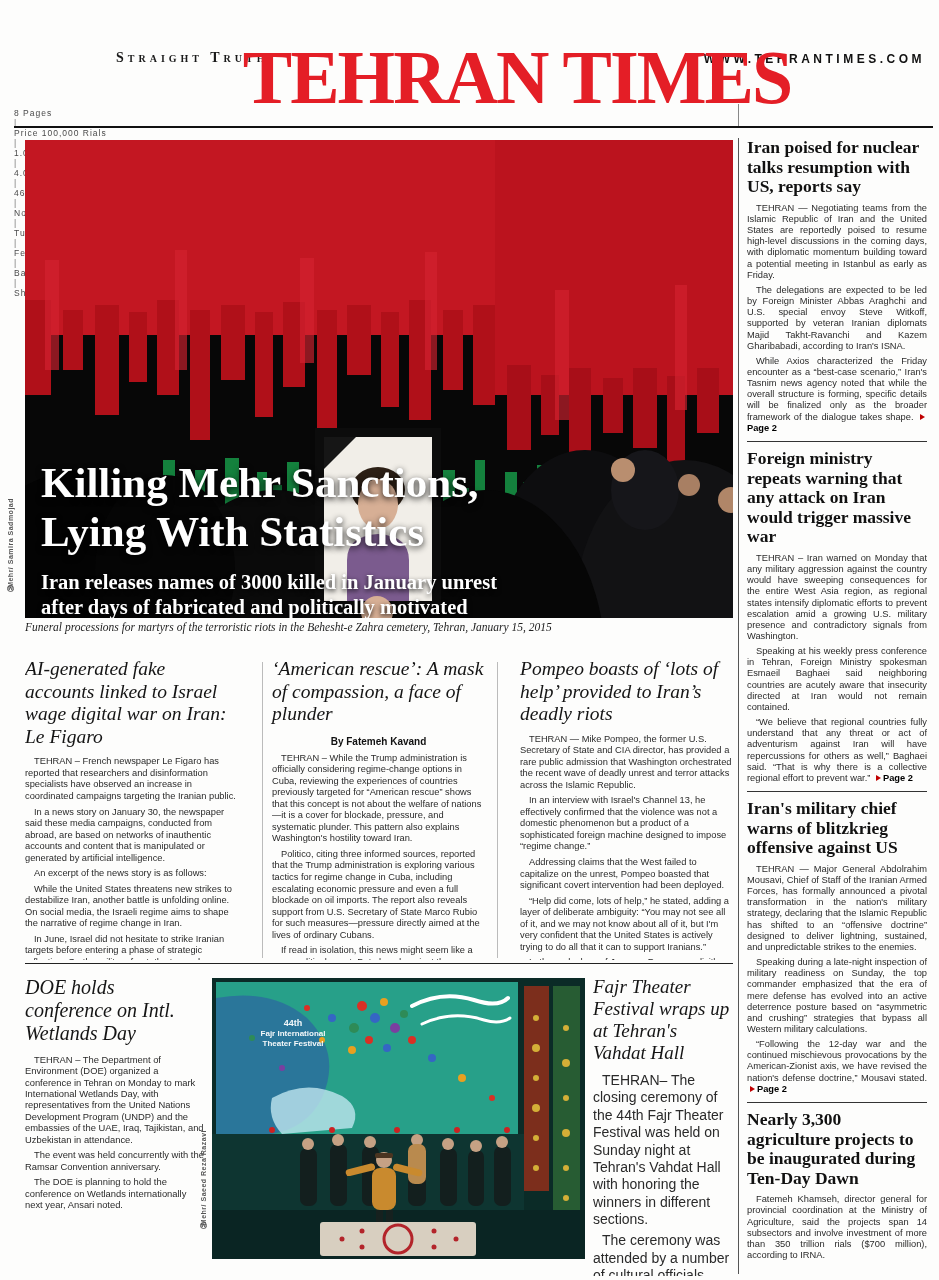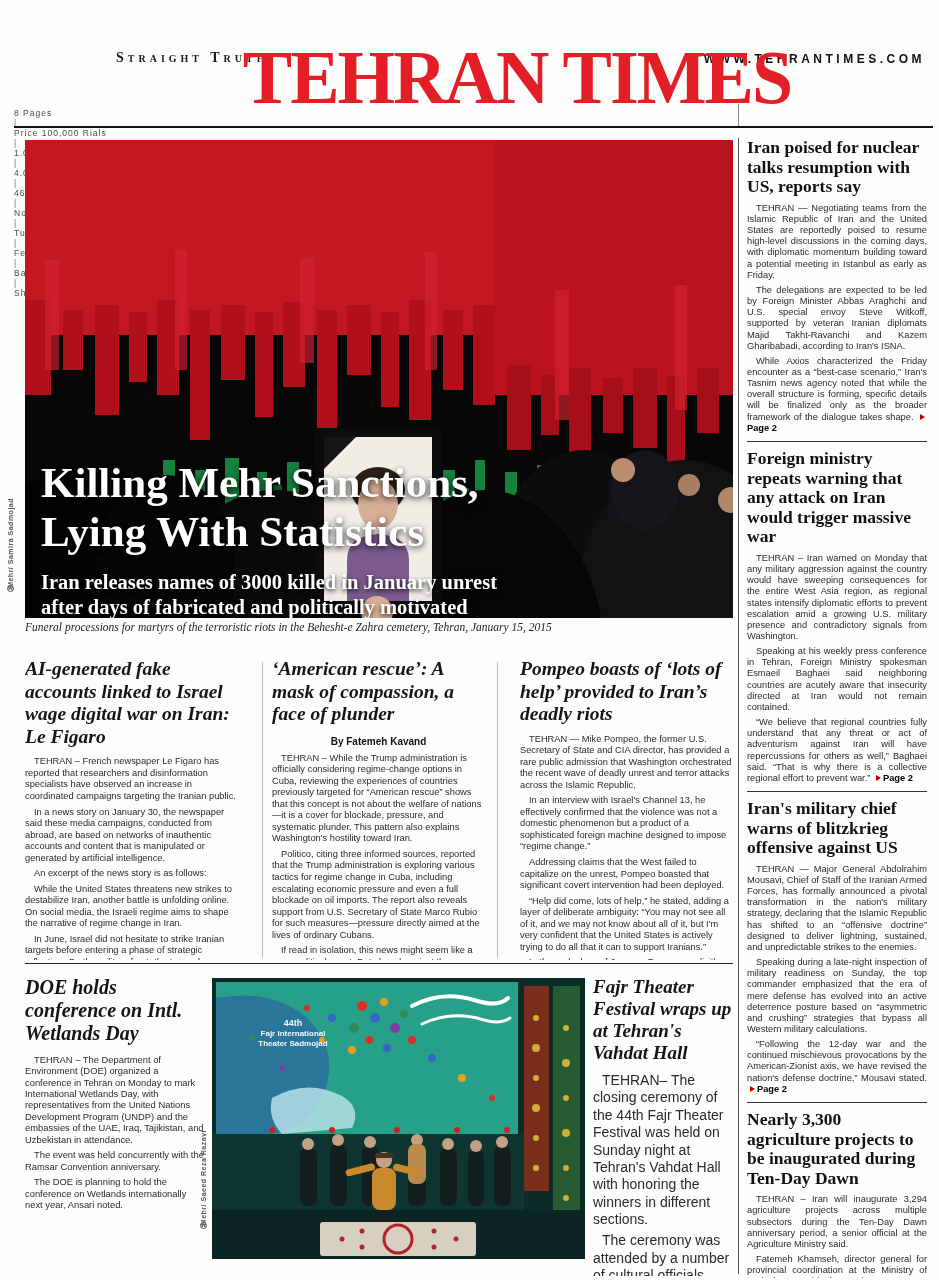--- a/index.html
+++ b/index.html
@@ -41,21 +41,21 @@
          color:#111;margin:2px 0 6px 0;}
   .body-p{font-size:9.3px;line-height:1.2;text-align:justify;color:#2a2a2a;margin:0 0 4px 0;text-indent:9px;}
   .rc-div{border:none;border-top:1px solid #333;margin:7px 0 7px 0;}
   
   .pref{white-space:nowrap;font-weight:bold;color:#000;}
   .arrow-icon{display:inline-block;width:0;height:0;border-left:5px solid #c00000;
          border-top:3.5px solid transparent;border-bottom:3.5px solid transparent;margin:0 2px 0 3px;}
   
   .features{position:absolute;left:25px;top:658px;width:708px;height:302px;display:grid;
             grid-template-columns:212px 213px 213px;column-gap:35px;overflow:hidden;}
-  .ft-hl{font-family:"Liberation Serif",serif;font-style:italic;font-weight:700;font-size:19.5px;
+  .ft-hl{font-family:"Liberation Serif",serif;font-style:italic;font-weight:400;font-size:19.5px;
          line-height:1.16;color:#151515;margin:0 0 8px 0;}
   .ft-by{font-size:10px;font-weight:bold;text-align:center;margin:10px 0 6px 0;color:#111;}
   .ft .body-p{font-size:9.3px;line-height:1.24;text-align:left;}
   
   .doe{position:absolute;left:25px;top:976px;width:180px;height:298px;overflow:hidden;}
   .doe .ft-hl{font-size:20px;}
   .doe .body-p{font-size:9.4px;line-height:1.22;text-align:left;}
   .bottom-photo{position:absolute;left:212px;top:978px;width:373px;height:281px;background:#0c2b28;overflow:hidden;}
   .bp-credit{position:absolute;left:199px;top:1130px;width:12px;font-size:7px;color:#555;
          writing-mode:vertical-rl;transform:rotate(180deg);letter-spacing:.5px;font-weight:bold;}
@@ -216,21 +216,20 @@
     <div class="rc-art">
       <div class="rc-hl">Iran's military chief warns of blitzkrieg offensive against US</div>
       <p class="body-p">TEHRAN — Major General Abdolrahim Mousavi, Chief of Staff of the Iranian Armed Forces, has formally announced a pivotal transformation in the nation's military strategy, declaring that the Islamic Republic has shifted to an “offensive doctrine” designed to deliver lightning, sustained, and unpredictable strikes to the enemies.</p>
       <p class="body-p">Speaking during a late-night inspection of military readiness on Sunday, the top commander emphasized that the era of mere defense has evolved into an active deterrence posture based on “asymmetric and crushing” strategies that bypass all Western military calculations.</p>
       <p class="body-p"><span>“Following the 12-day war and the continued mischievous provocations by the American-Zionist axis, we have revised the nation's defense doctrine,” Mousavi stated.</span> <span class="arrow-icon"></span><span class="pref">Page 2</span></p>
     </div>
     <hr class="rc-div">
 
     <div class="rc-art">
       <div class="rc-hl">Nearly 3,300 agriculture projects to be inaugurated during Ten-Day Dawn</div>
-      <p class="body-p">TEHRAN – Iran will inaugurate 3,294 agriculture projects across multiple subsectors during the Ten-Day Dawn anniversary period, a senior official at the Agriculture Ministry said.</p>
       <p class="body-p">Fatemeh Khamseh, director general for provincial coordination at the Ministry of Agriculture, said the projects span 14 subsectors and involve investment of more than 350 trillion rials ($700 million), according to IRNA.</p>
 
     </div>
   </div>
 
   <div class="features">
 
     <div class="ft">
       <div class="ft-hl">AI-generated fake accounts linked to Israel wage digital war on Iran: Le Figaro</div>
       <p class="body-p">TEHRAN – French newspaper Le Figaro has reported that researchers and disinformation specialists have observed an increase in coordinated campaigns targeting the Iranian public.</p>
@@ -363,21 +362,21 @@
           <circle cx="150" cy="269" r="2.5"></circle>
           <circle cx="222" cy="253" r="2.5"></circle>
           <circle cx="222" cy="269" r="2.5"></circle>
           <circle cx="244" cy="261" r="2.5"></circle>
         </g>
     </svg>
   </div>
   <div class="bp-screen-text">
     <div class="big">44th</div>
     <div>Fajr International</div>
-    <div>Theater Sadmojad</div>
+    <div>Theater Festival</div>
   </div>
   <div class="bp-credit">Ⓜ Mehr/ Saeed Reza Razavi</div>
 
   <div class="fajr">
     <div class="ft-hl">Fajr Theater Festival wraps up at Tehran's Vahdat Hall</div>
     <p class="body-p">TEHRAN– The closing ceremony of the 44th Fajr Theater Festival was held on Sunday night at Tehran's Vahdat Hall with honoring the winners in different sections.</p>
     <p class="body-p"><span>The ceremony was attended by a number of cultural officials, including Seyyed Abbas Salehi, Iran's Minister of Culture and Islamic Guidance; Mehdi Shafiei, Deputy Minister for Artistic Affairs; Reza Mardani, Director General of the Performing Arts Office; Raed Faridzadeh, Head of the Cinema Organization; and Niknam Hosseinipour, Head of the Public Relations and Information Center of the Ministry of Culture and Islamic Guidance, ISNA reported.</span> </p>
   </div>
 
 </div>

